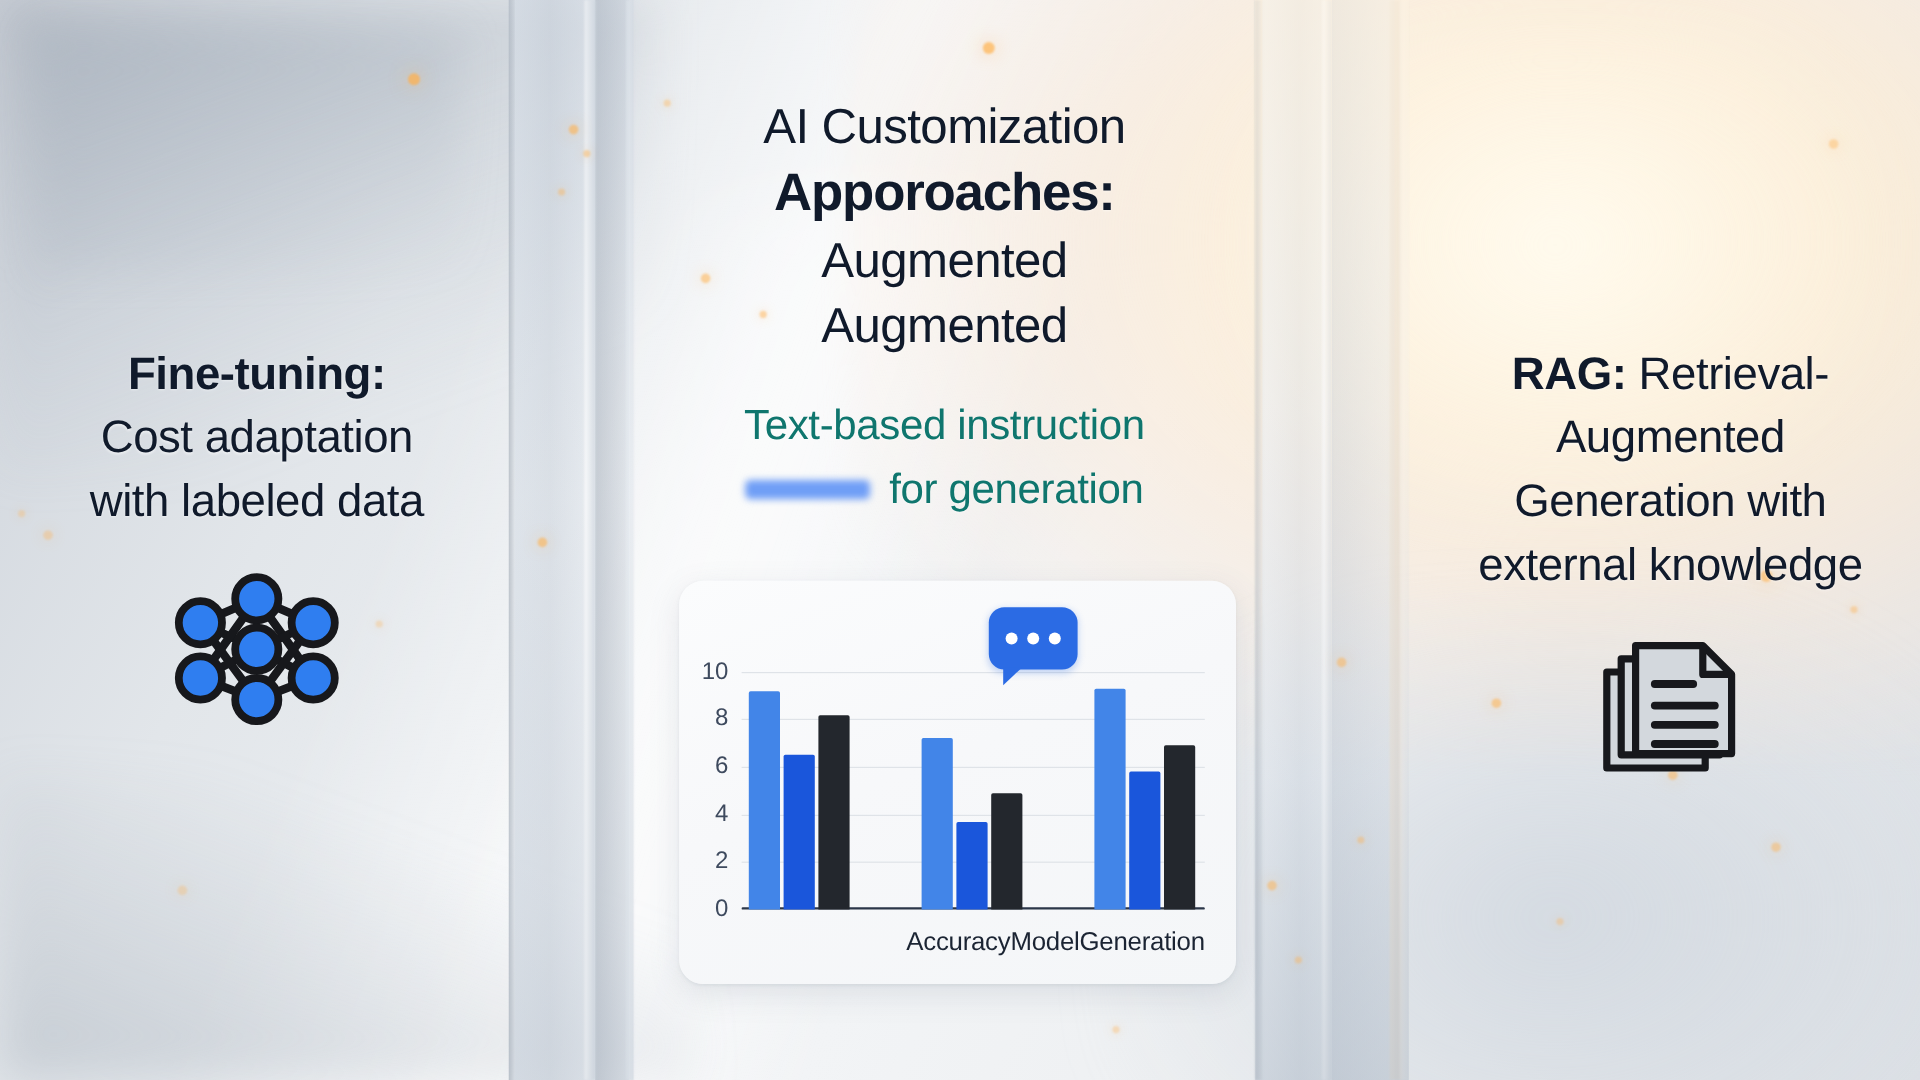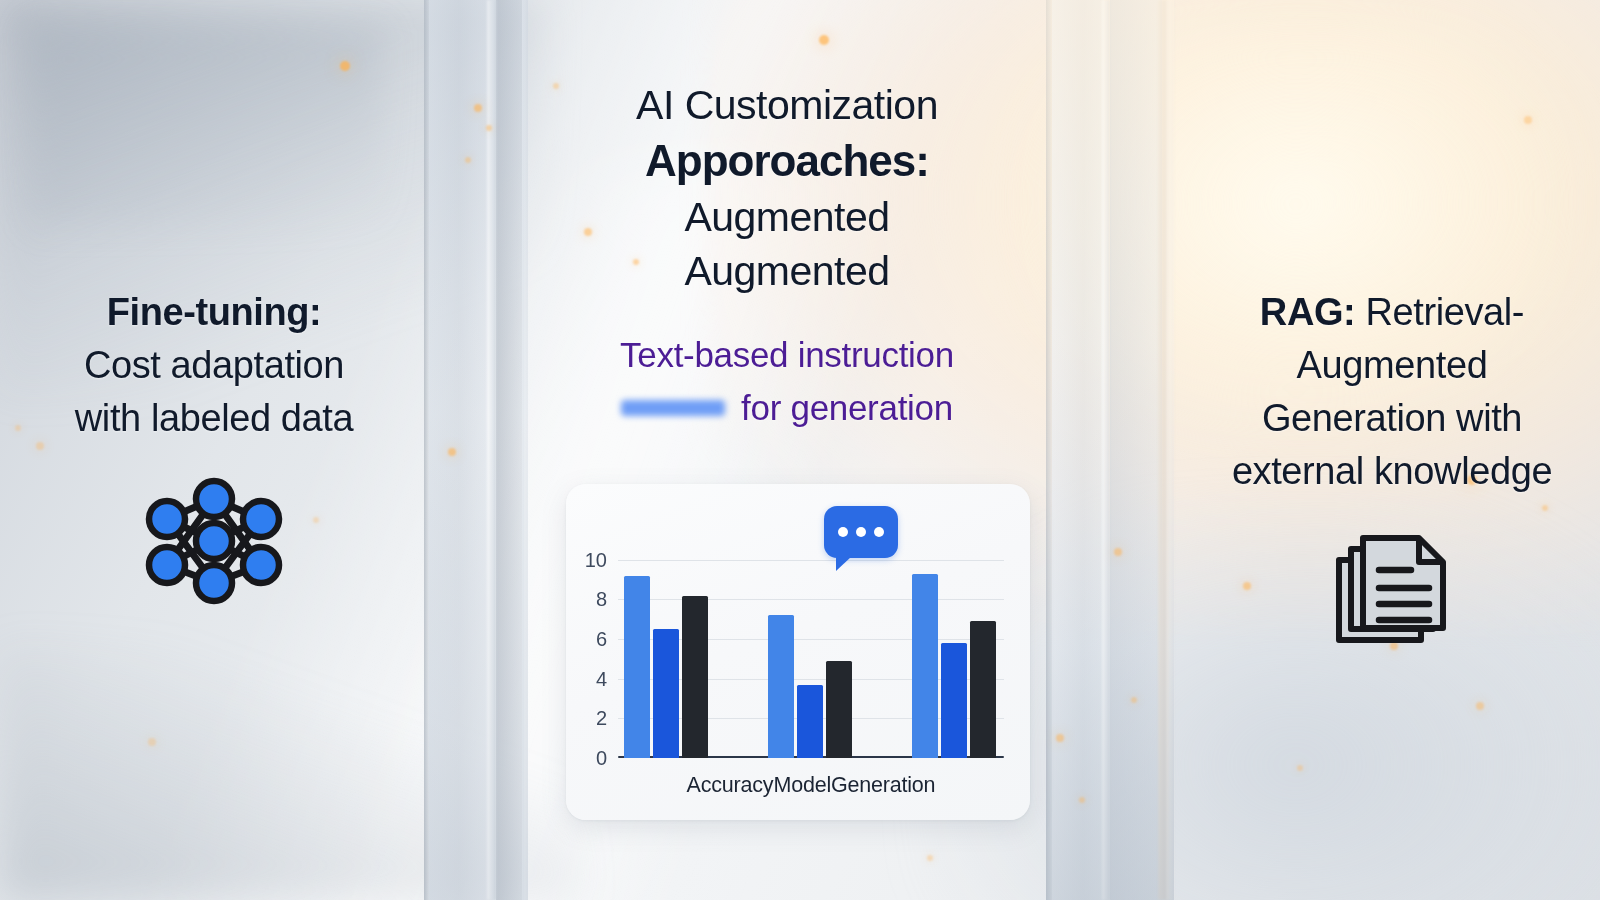--- a/index.html
+++ b/index.html
@@ -130,21 +130,21 @@
     line-height:54px;
     letter-spacing:-0.5px;
     font-weight:400;
     text-shadow:0 1px 2px rgba(255,255,255,.45);
   }
   #title .bold{ font-weight:700; font-size:44px; letter-spacing:-1px; display:block; line-height:58px;}
   #title .l1,#title .l3,#title .l4{ display:block; }
 
   #subtitle{
     margin-top:30px;
-    color:#4c1d95;
+    color:#0f766e;
     font-size:35px;
     line-height:53px;
     letter-spacing:-0.3px;
     font-weight:400;
     text-shadow:0 1px 2px rgba(255,255,255,.45);
   }
   #subtitle .sline2{ display:flex; align-items:center; justify-content:center; gap:16px; }
   #redaction{
     width:104px; height:16px; border-radius:4px;
     background:#6f9ef6;
@@ -177,21 +177,21 @@
   }
   .groups{
     position:absolute; left:0; right:0; bottom:0; top:0;
     display:flex; justify-content:space-between; align-items:flex-end;
     padding:0 8px 0 6px;
   }
   .group{ display:flex; align-items:flex-end; gap:3px; position:relative; }
   .bar{ width:26px; border-radius:1.5px 1.5px 0 0; }
   .xlabels{
     position:absolute; left:52px; right:26px; bottom:22px;
-    display:flex; justify-content:center; padding:0 0px;
+    display:flex; justify-content:flex-end; padding:0 0px;
   }
   .xlabel{
     color:#1b2433; font-size:21.5px; letter-spacing:-0.2px; text-align:center;
   }
 
   
   #chat-bubble{
     position:absolute; left:824px; top:506px; width:74px; height:52px;
     background:#2b6be4; border-radius:13px;
     box-shadow:0 2px 6px rgba(43,107,228,.28);

